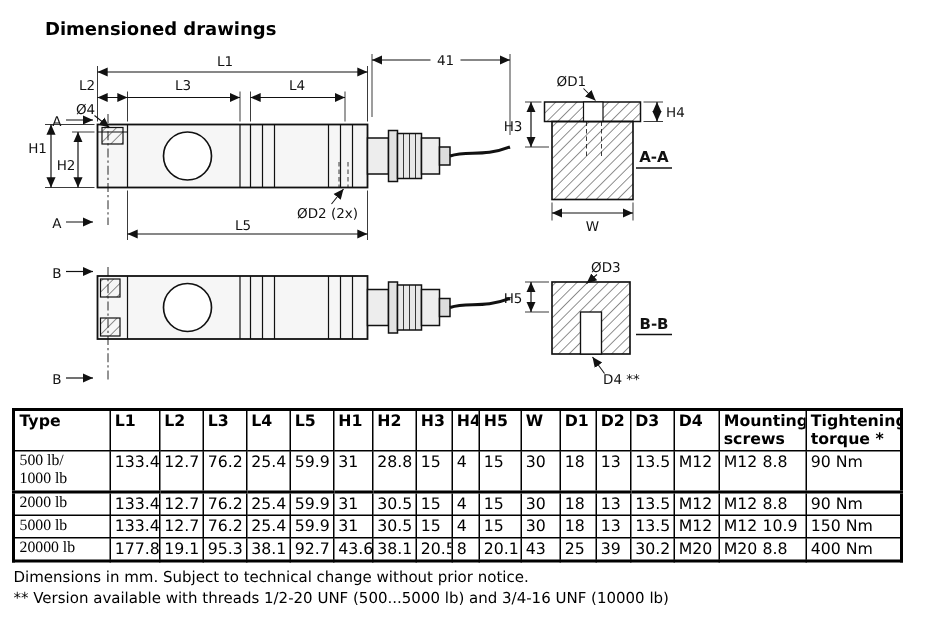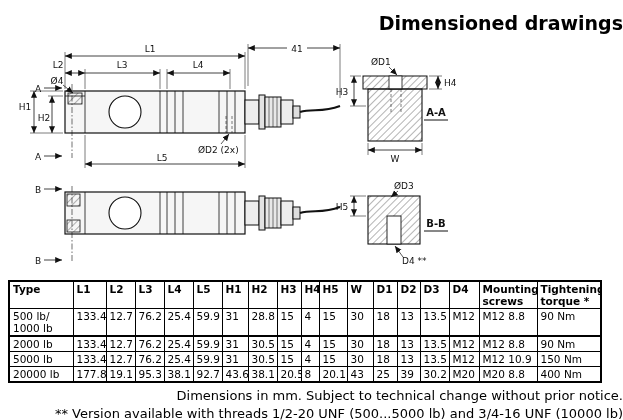--- a/index.html
+++ b/index.html
@@ -1,19 +1,19 @@
 <!DOCTYPE html>
 <html><head>
 <meta charset="utf-8">
 <style>
   * { box-sizing: border-box; margin: 0; padding: 0; }
   html, body { width: 623px; height: 420px; }
   body { background: #fff; color: #000; font-family: "DejaVu Sans", sans-serif; overflow: hidden; }
 
-  .title { font-size: 19px; font-weight: bold; margin: 12px 0 0 30px; text-align: right; }
+  .title { font-size: 12px; font-weight: bold; margin: 12px 0 0 30px; }
 
   .drawing { display: block; margin-top: 2px; }
   .drawing text { font: 9px "DejaVu Sans", sans-serif; fill: #111; }
   .drawing .seclabel { font-size: 10px; font-weight: bold; }
   .drawing .dl  { stroke: #111; stroke-width: 0.8; fill: none; }
   .drawing .ext { stroke: #111; stroke-width: 0.55; fill: none; }
   .drawing .ldr { stroke: #111; stroke-width: 0.7; fill: none; }
   .drawing .cut { stroke: #111; stroke-width: 0.6; stroke-dasharray: 6 2 1.5 2; fill: none; }
   .drawing .feat { stroke: #111; stroke-width: 0.8; fill: none; }
 
@@ -22,23 +22,23 @@
     width: 516px; margin: 6px 8px 0 8px;
     font-size: 10.5px; line-height: 1.15;
     border: 2px solid #000;
   }
   table.dims th, table.dims td {
     border: 1px solid #000; padding: 1px 2px 1px 3px;
     text-align: left; vertical-align: top; overflow: hidden;
   }
   table.dims th { font-weight: bold; border-bottom-width: 1.5px; }
   table.dims tr.rowsep td { border-bottom-width: 2px; }
-  .c-type { white-space: pre-line; }
-
-  .footnotes { margin: 4px 0 0 9px; font-size: 13px; line-height: 1.35; text-align: right; }
+  .c-type { white-space: pre-line; font-family: Liberation Serif, serif; }
+
+  .footnotes { margin: 4px 0 0 9px; font-size: 10px; line-height: 1.35; }
 </style>
 </head>
 <body>
 
 <h1 class="title">Dimensioned drawings</h1>
 
 <svg class="drawing" width="623" height="238" viewBox="0 0 623 238">
   <defs>
     <pattern id="hatch" width="5" height="5" patternUnits="userSpaceOnUse" patternTransform="rotate(45)">
       <line x1="0" y1="0" x2="0" y2="5" stroke="#444" stroke-width="0.8"></line>

